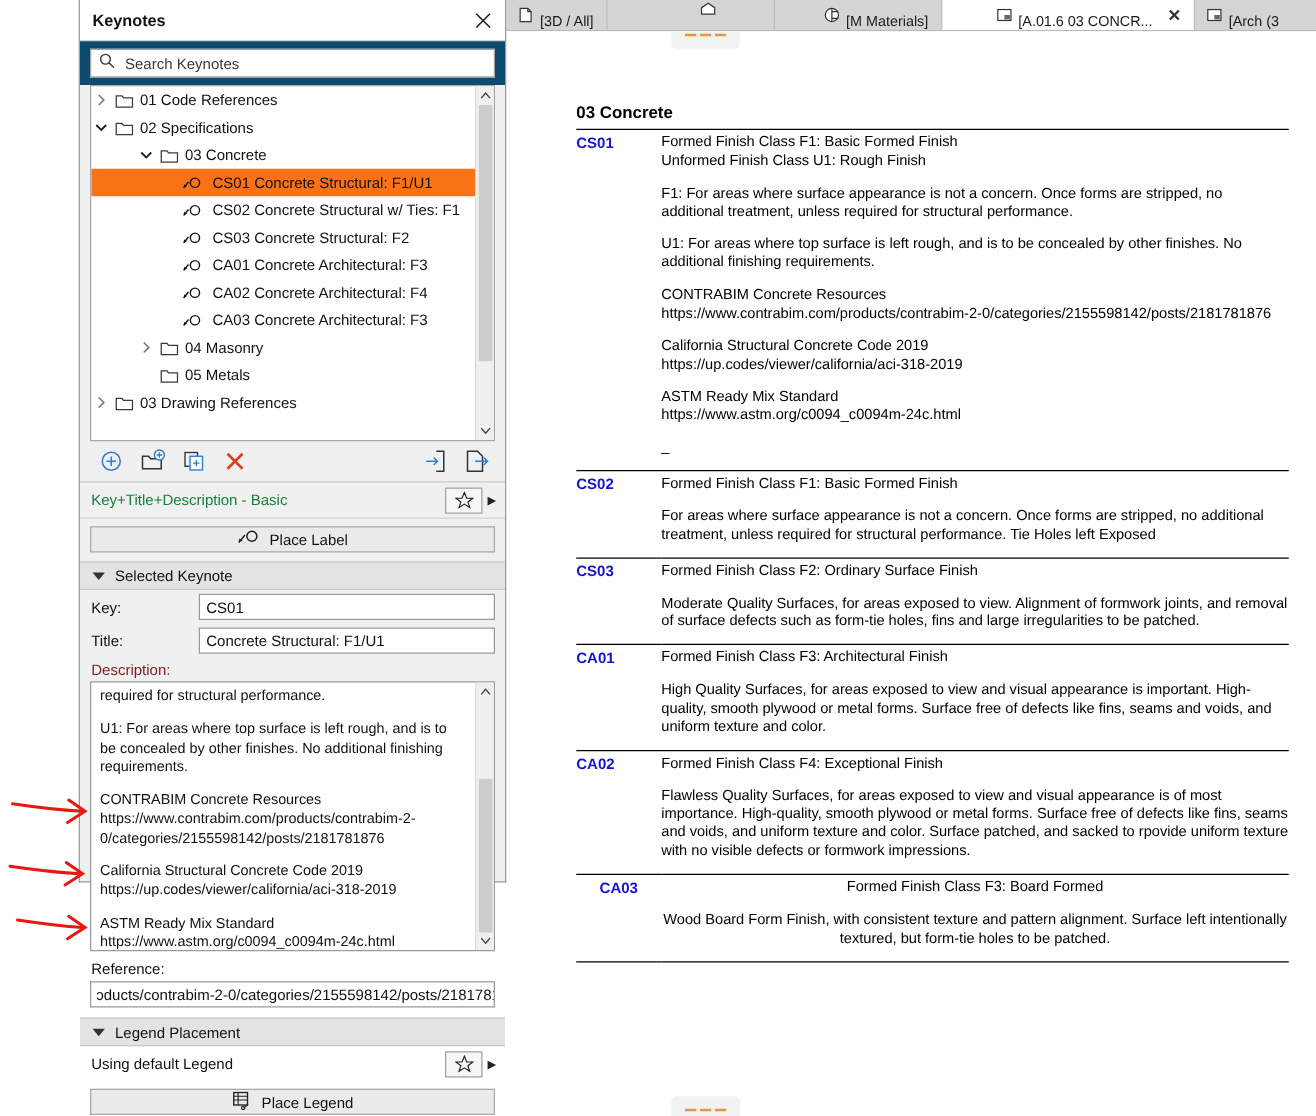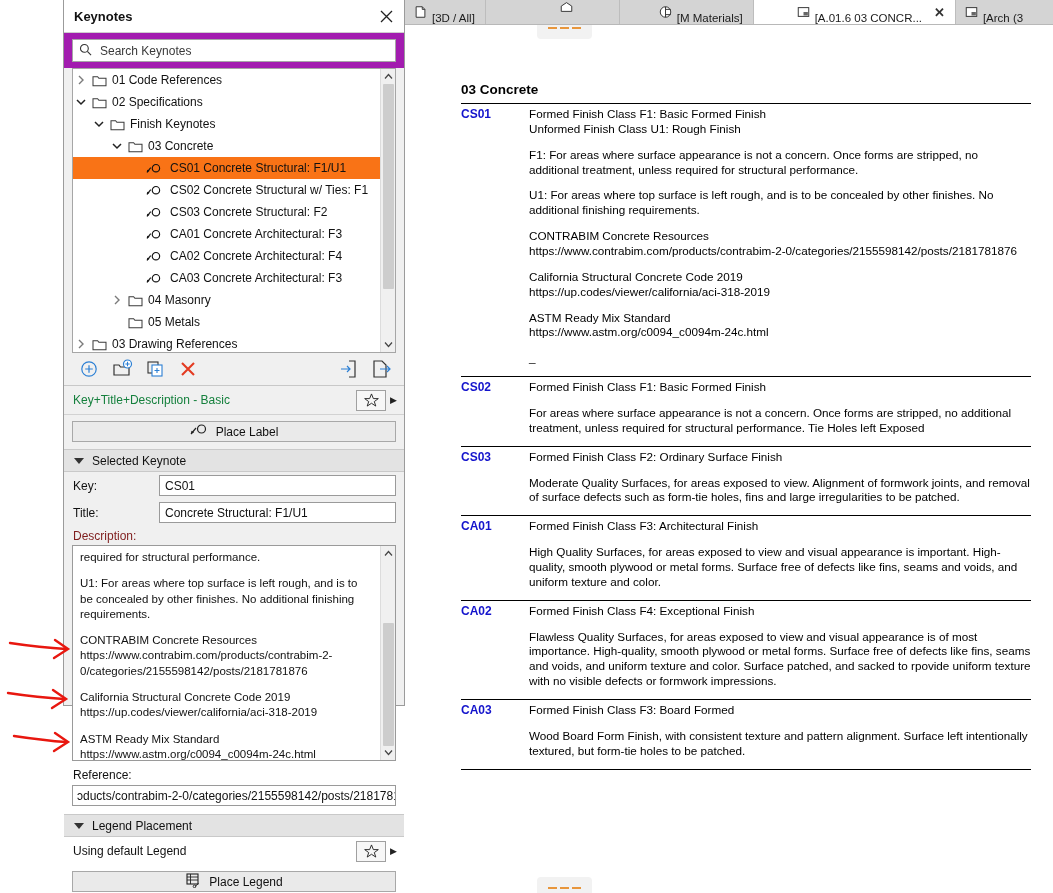--- a/index.html
+++ b/index.html
@@ -64,21 +64,21 @@
     width: 68px; vertical-align: top;
     color: #1414cc; font-weight: bold; font-size: 12px;
     padding: 3px 0 10px 0;
   }
   .kn-body {
     vertical-align: top; font-size: 11.7px; color: #000;
     line-height: 1.27; padding: 3px 0 10px 0;
   }
   .kn-body p { margin: 0; }
   .kn-body p + p { margin-top: 11px; }
-  .kn-under { border-bottom: 1.3px solid #000; }
+  .kn-under { border-bottom: 1.3px solid #000; text-align: center; }
 
   
   .palette {
     position: absolute; left: 63px; top: 0; width: 342px; height: 706px;
     background: #f0f0f0;
     border: 1px solid #9b9b9b;
     border-top: none;
     display: flex; flex-direction: column;
   }
   .pal-title {
@@ -89,21 +89,21 @@
     flex: 0 0 auto;
   }
   .pal-title .t {
     font-size: 13px; font-weight: bold; color: #111; flex: 1;
   }
   .pal-title .x {
     width: 20px; height: 20px; display: flex; align-items: center; justify-content: center;
     cursor: pointer;
   }
 
-  .searchwrap { padding: 6px 8px 6px 8px; background: #a21caf; flex: 0 0 auto; }
+  .searchwrap { padding: 6px 8px 6px 8px; background: #0c4a6e; flex: 0 0 auto; }
   .searchbox {
     height: 23px; background: #fff; border: 1px solid #a6a6a6;
     display: flex; align-items: center; gap: 6px; padding: 0 6px;
   }
   .searchbox input {
     border: 0; outline: 0; flex: 1; font-size: 12px;
     font-family: "Liberation Sans", sans-serif; color: #222; background: transparent;
   }
   .searchbox input::placeholder { color: #3a3a3a; }
 
@@ -376,34 +376,20 @@
               </svg>
             </span>
             <span class="tfold">
               <svg width="15" height="13" viewBox="0 0 16 14">
                 <path d="M1 3 h5 l1.3 1.6 H15 v8 H1 z" stroke="#3b3b3b" stroke-width="1.1" fill="#fff"></path>
               </svg>
             </span>
             <span class="tlbl">02 Specifications</span>
           </div>
           <div class="trow">
-            <span style="width:18px;flex:0 0 auto;"></span>
-            <span class="twist">
-              <svg width="10" height="8" viewBox="0 0 10 8">
-                <path d="M1 2 L5 6 L9 2" stroke="#222" stroke-width="1.5" fill="none"></path>
-              </svg>
-            </span>
-            <span class="tfold">
-              <svg width="15" height="13" viewBox="0 0 16 14">
-                <path d="M1 3 h5 l1.3 1.6 H15 v8 H1 z" stroke="#3b3b3b" stroke-width="1.1" fill="#fff"></path>
-              </svg>
-            </span>
-            <span class="tlbl">Finish Keynotes</span>
-          </div>
-          <div class="trow">
             <span style="width:36px;flex:0 0 auto;"></span>
             <span class="twist">
               <svg width="10" height="8" viewBox="0 0 10 8">
                 <path d="M1 2 L5 6 L9 2" stroke="#222" stroke-width="1.5" fill="none"></path>
               </svg>
             </span>
             <span class="tfold">
               <svg width="15" height="13" viewBox="0 0 16 14">
                 <path d="M1 3 h5 l1.3 1.6 H15 v8 H1 z" stroke="#3b3b3b" stroke-width="1.1" fill="#fff"></path>
               </svg>

